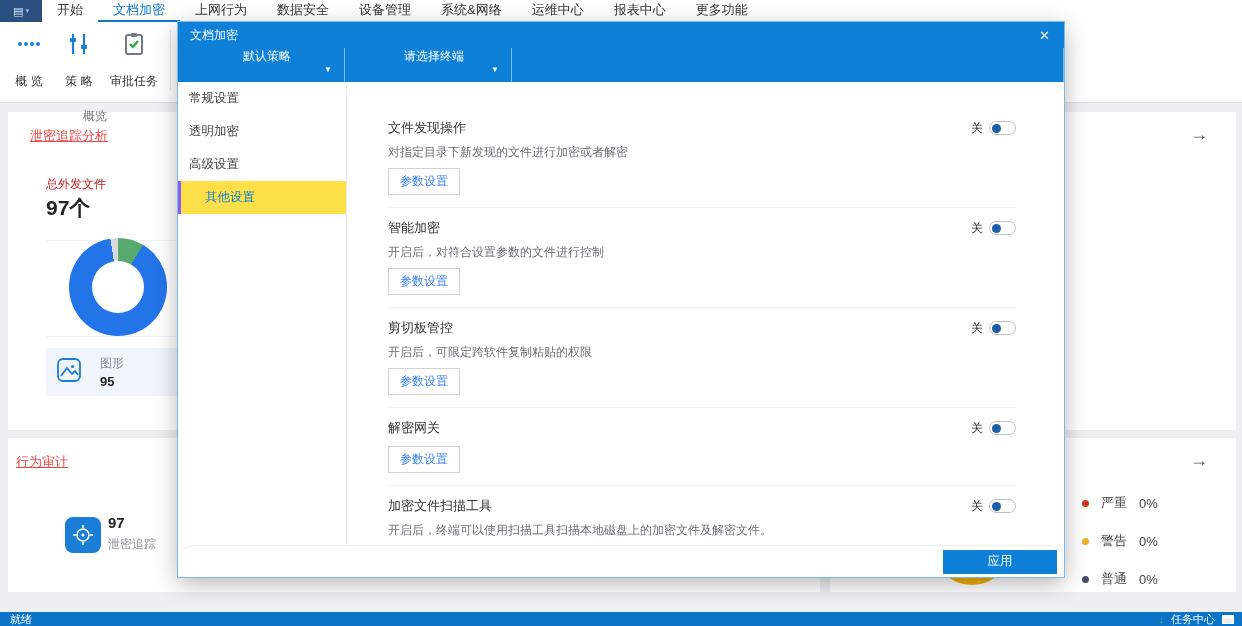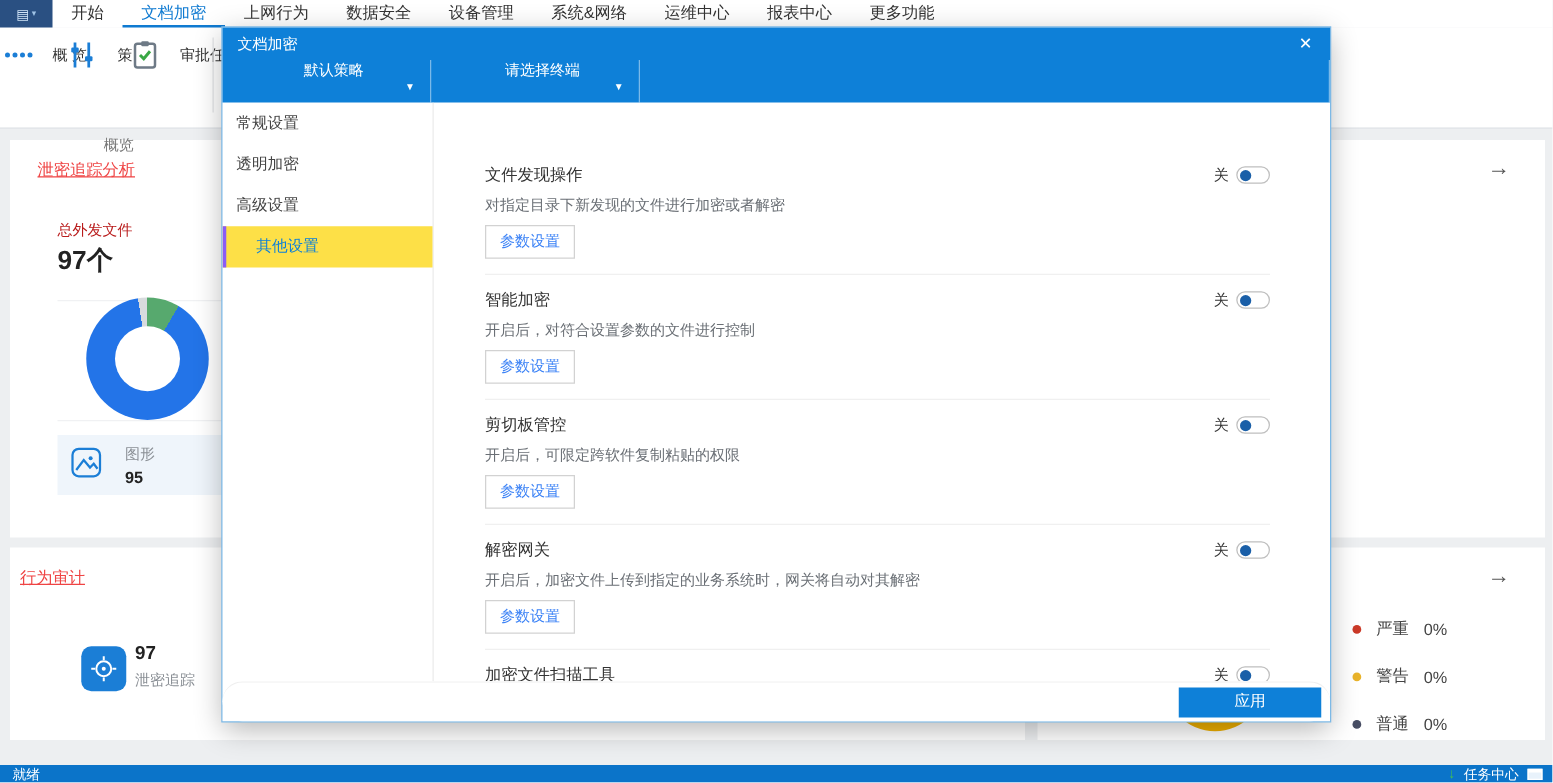--- a/index.html
+++ b/index.html
@@ -9,21 +9,21 @@
   
   .menubar { position:absolute; left:0; top:0; width:1242px; height:22px; background:#fff; display:flex; align-items:stretch; z-index:3; }
   .appbtn { width:42px; height:22px; background:#2a5082; color:#cfe3f7; display:flex; align-items:center; justify-content:center; font-size:11px; gap:2px; cursor:pointer; }
   .appbtn .caret { font-size:7px; color:#9fc3e6; }
   .menu-item { padding:0 15px; line-height:20px; font-size:13px; color:#333; cursor:pointer; }
   .menu-item.active { color:#0f7ad1; border-bottom:2px solid #0f7ad1; }
 
   
   .ribbon { position:absolute; left:0; top:22px; width:1242px; height:81px; background:#fff; border-bottom:1px solid #dcdfe3; z-index:1; }
   .tools { position:absolute; left:4px; top:6px; display:flex; align-items:flex-start; }
-  .tool { width:50px; display:flex; flex-direction:row; align-items:center; gap:16px; padding-top:3px; cursor:pointer; }
+  .tool { width:50px; display:flex; flex-direction:column; align-items:center; gap:16px; padding-top:3px; cursor:pointer; }
   .tool.wide { width:60px; }
   .tool .ticon { width:26px; height:26px; display:flex; align-items:center; justify-content:center; }
   .tool .tlabel { font-size:12px; color:#333; white-space:nowrap; }
   .ribbon-divider { width:1px; height:60px; background:#e3e5e8; margin:2px 6px 0; }
   .grid-icon { display:grid; grid-template-columns:11px 11px; grid-template-rows:11px 11px; gap:2px; }
   .grid-icon i { background:#cfe4f7; border:2px solid #1b7ed6; border-radius:2px; }
   .group-label { position:absolute; left:55px; top:86px; width:80px; text-align:center; font-size:12px; color:#777; }
 
   
   .card { position:absolute; background:#fff; }
@@ -72,21 +72,21 @@
   .modal-toolbar { height:34px; background:#0e80d8; display:flex; color:#fff; font-size:12px; }
   .dd { width:167px; border-right:1px solid rgba(255,255,255,.45); display:flex; align-items:center; cursor:pointer;flex-direction:column; }
   .dd-label { margin-left:12px; }
   .dd-caret { margin-left:auto; margin-right:12px; font-size:8px; }
   .tb-spacer { flex:1; border-right:1px solid rgba(255,255,255,.45); }
   .delete-btn { width:113px; display:flex; align-items:center; justify-content:center; cursor:pointer; }
   .modal-body { position:absolute; left:0; top:60px; right:0; bottom:32px; display:flex; overflow:hidden; }
   .modal-sidebar { width:169px; border-right:1px solid #ebebeb; flex-shrink:0; }
   .side-item { height:33px; line-height:33px; padding-left:11px; font-size:12.5px; color:#444; cursor:pointer; }
   .side-item.active { background:#fde047; color:#0e80d8; border-left:3px solid #8b5cf6; padding-left:24px; }
-  .modal-content { flex:1; padding:38px 48px 0 41px; overflow:hidden; }
+  .modal-content { flex:1; padding:26px 48px 0 41px; overflow:hidden; }
   .setting-row { padding-top:12px; border-bottom:1px solid #f0f0f0; padding-bottom:12px; }
   .setting-row:last-child { border-bottom:none; }
   .row-head { display:flex; align-items:center; height:16px; }
   .row-title { font-size:13px; color:#333; }
   .row-state { margin-left:auto; display:flex; align-items:center; gap:6px; font-size:12px; color:#333; }
   .toggle { width:27px; height:14px; border:1px solid #bfbfbf; border-radius:8px; background:#fff; position:relative; cursor:pointer; }
   .toggle .knob { position:absolute; left:2px; top:1.5px; width:9px; height:9px; border-radius:50%; background:#1a5fa8; }
   .row-desc { margin-top:8px; font-size:12px; color:#6a6f75; height:14px; }
   .param-btn { margin-top:10px; display:inline-block; font-size:12px; color:#3b82f6; background:#fff; border:1px solid #d2d2d2; padding:4px 11px; cursor:pointer; }
   .modal-footer { position:absolute; left:0; right:0; bottom:0; height:32px; background:#fff; border-top:1px solid #efefef; display:flex; align-items:center;border-radius:16px; }
@@ -300,21 +300,20 @@
         <div class="setting-row">
     <div class="row-head">
       <span class="row-title">解密网关</span>
       <span class="row-state">
         <span>关</span>
         <span class="toggle">
                 <span class="knob"></span>
               </span>
       </span>
     </div>
-    <div class="row-desc">开启后，加密文件上传到指定的业务系统时，网关将自动对其解密</div>
     <span class="param-btn">参数设置</span>
   </div>
         <div class="setting-row">
     <div class="row-head">
       <span class="row-title">加密文件扫描工具</span>
       <span class="row-state">
         <span>关</span>
         <span class="toggle">
                 <span class="knob"></span>
               </span>

